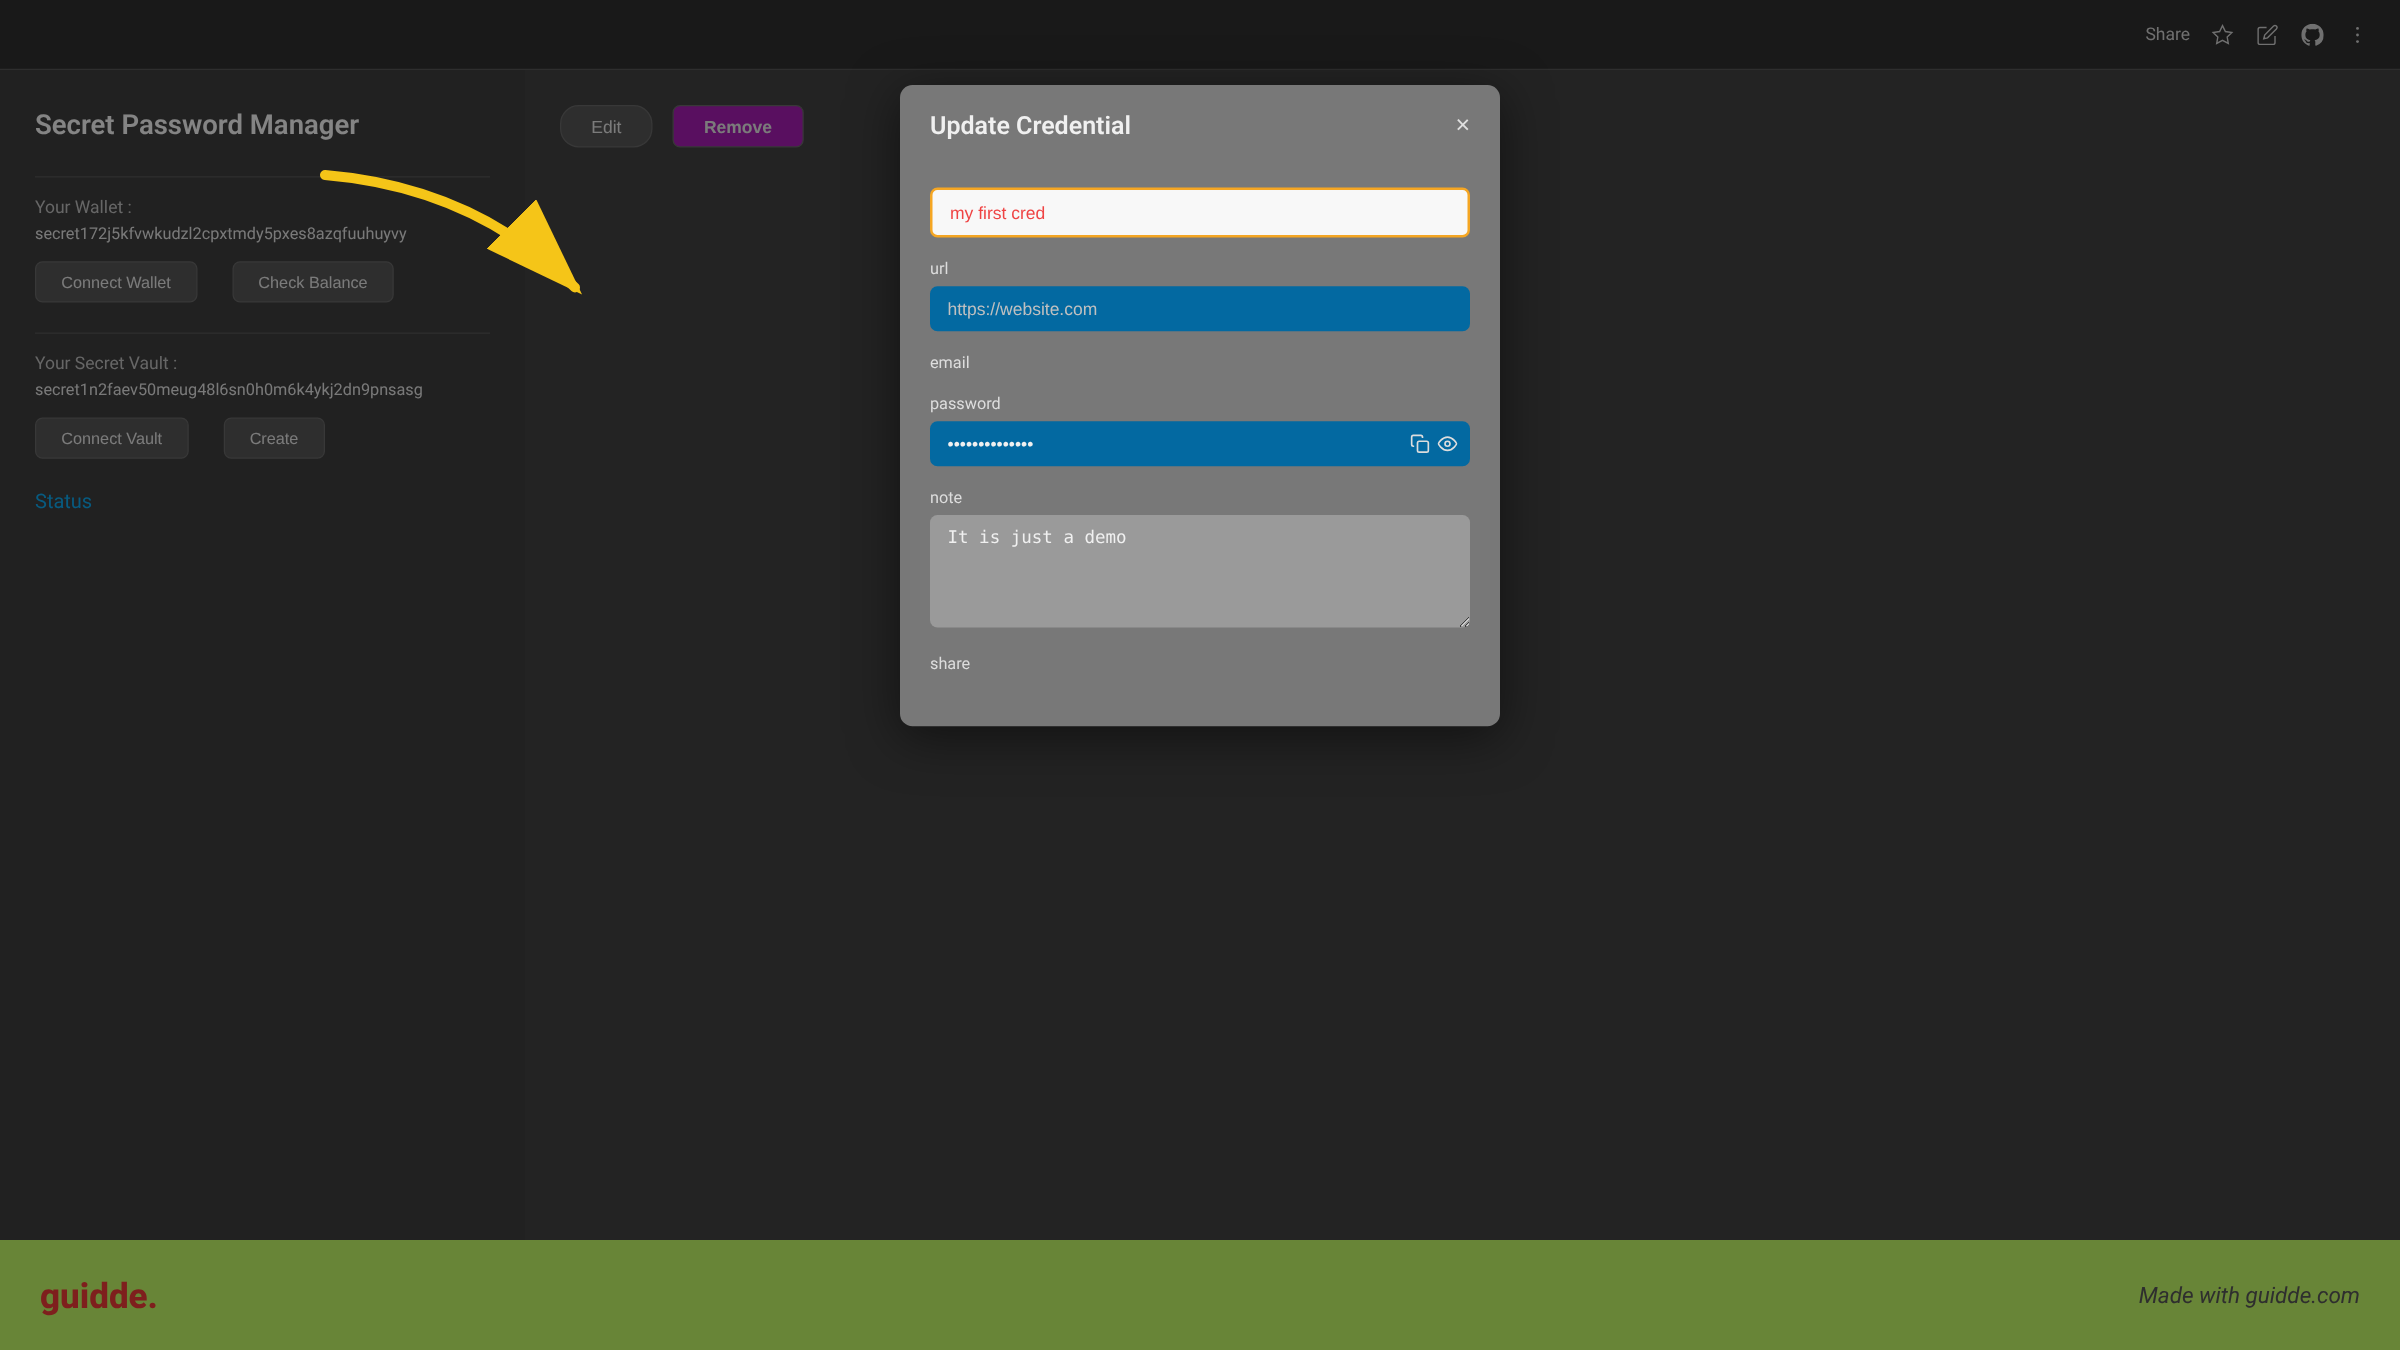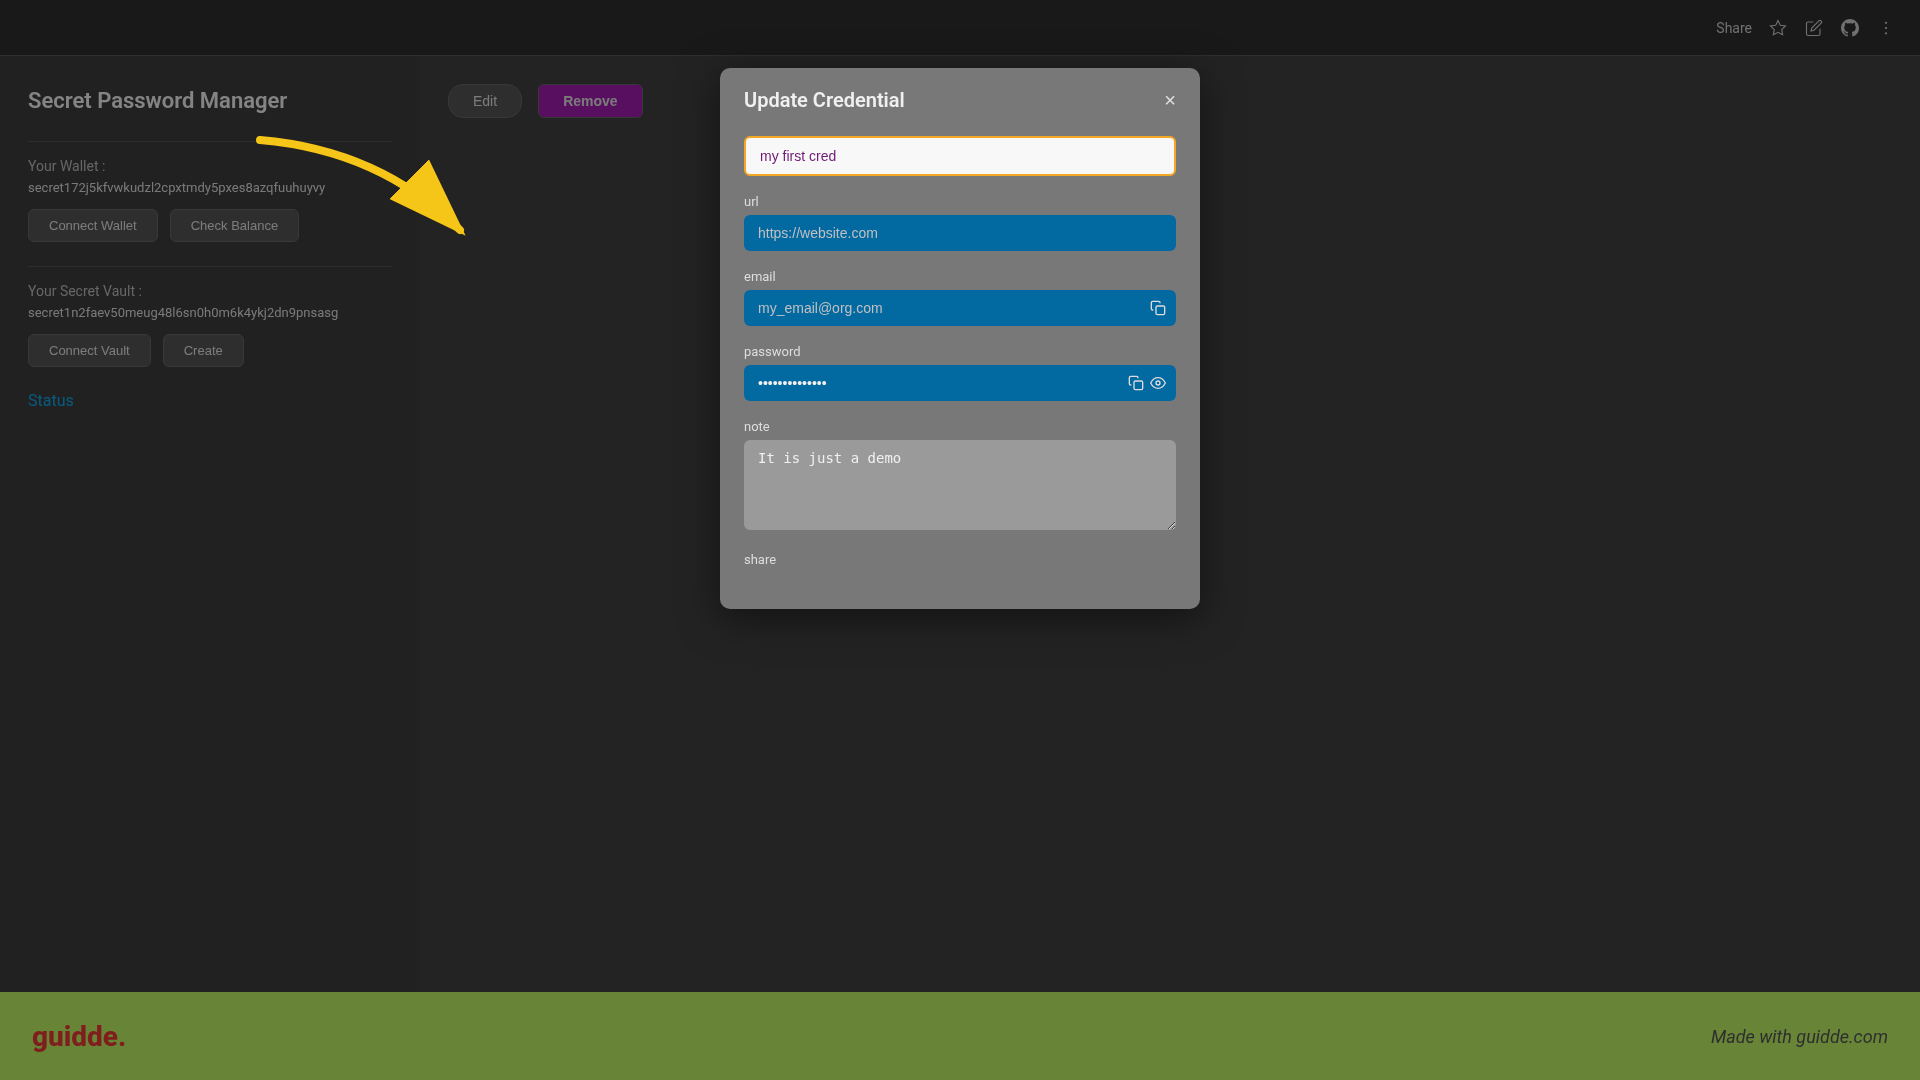--- a/index.html
+++ b/index.html
@@ -75,21 +75,21 @@
       margin-bottom: 6px;
     }
     .sidebar-value {
       font-size: 13px;
       color: #ddd;
       word-break: break-all;
       margin-bottom: 4px;
     }
     .sidebar-buttons {
       display: flex;
-      gap: 12px;
+      gap: 28px;
       margin-top: 14px;
     }
     .sidebar-btn {
       padding: 8px 20px;
       background: #555;
       border: 1px solid #666;
       border-radius: 6px;
       color: #e0e0e0;
       font-size: 13px;
       cursor: pointer;
@@ -214,21 +214,22 @@
       border: none;
       border-radius: 6px;
       color: #f0f0f0;
       font-size: 14px;
       outline: none;
     }
     .form-input::placeholder { color: #c0c0c0; }
     .form-input-highlighted {
       border: 2px solid #f5a623;
       background: #f8f8f8;
-      color: #701a75;
+      color: #ef4444;
+      margin-top: 14px;
     }
     .form-input-highlighted::placeholder { color: #aaa; }
     .input-with-icon {
       position: relative;
     }
     .input-with-icon .form-input {
       padding-right: 56px;
     }
     .input-icon {
       position: absolute;
@@ -349,29 +350,20 @@
       <input class="form-input form-input-highlighted" type="text" value="my first cred" style="">
     </div>
 
     <div class="form-group">
       <label class="form-label">url</label>
       <input class="form-input" type="text" value="" placeholder="https://website.com" style="">
     </div>
 
     <div class="form-group">
       <label class="form-label">email</label>
-      <div class="input-with-icon">
-        <input class="form-input" type="text" value="" placeholder="my_email@org.com" style="">
-        <div class="input-icon">
-          <svg width="16" height="16" viewBox="0 0 24 24" fill="none" stroke="#ddd" stroke-width="2">
-              <rect x="9" y="9" width="13" height="13" rx="2"></rect>
-              <path d="M5 15H4a2 2 0 0 1-2-2V4a2 2 0 0 1 2-2h9a2 2 0 0 1 2 2v1"></path>
-            </svg>
-        </div>
-      </div>
     </div>
 
 
     <div class="form-group">
       <label class="form-label">password</label>
       <div class="input-with-icon">
         <input class="form-input" type="password" value="actualpassword" style="">
         <div class="input-icon">
           <svg width="16" height="16" viewBox="0 0 24 24" fill="none" stroke="#ddd" stroke-width="2">
               <rect x="9" y="9" width="13" height="13" rx="2"></rect>

